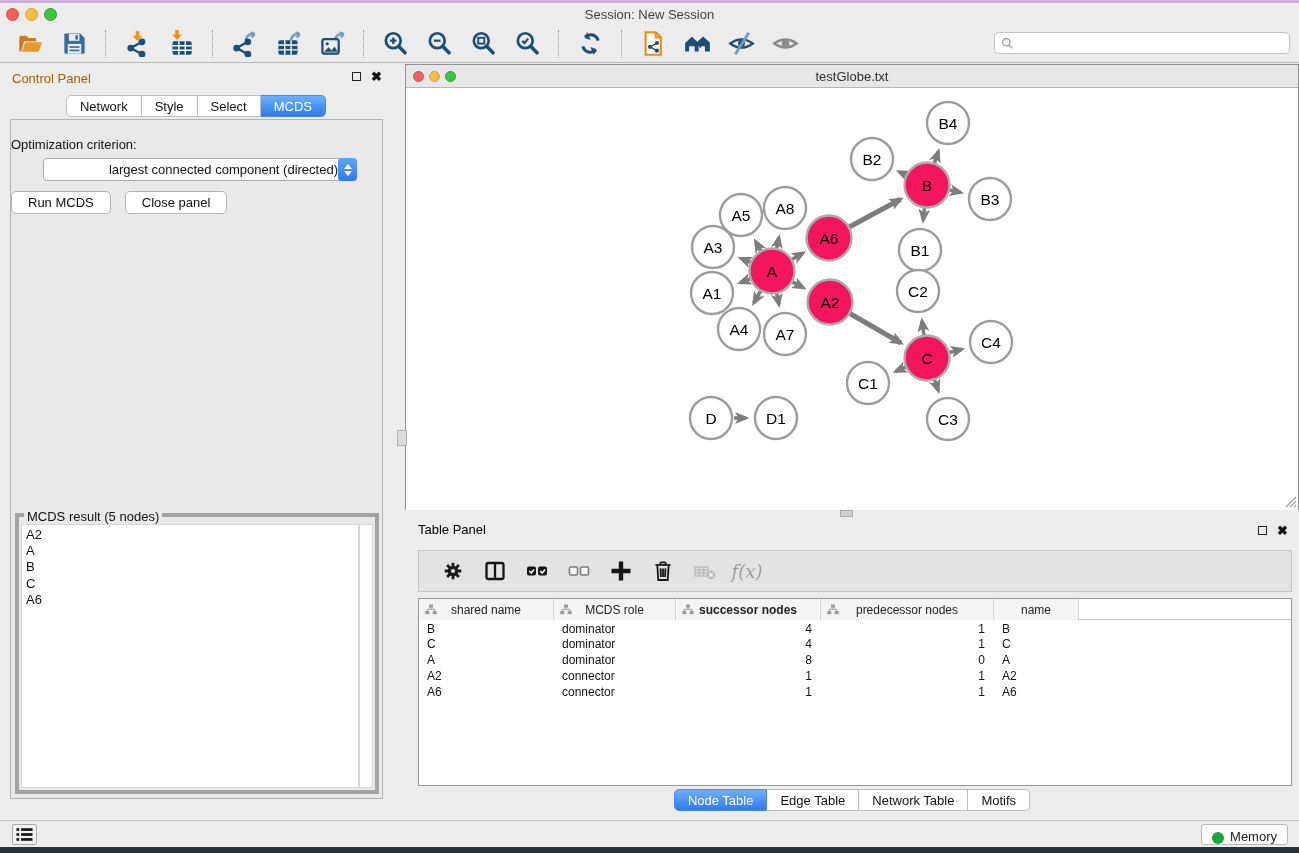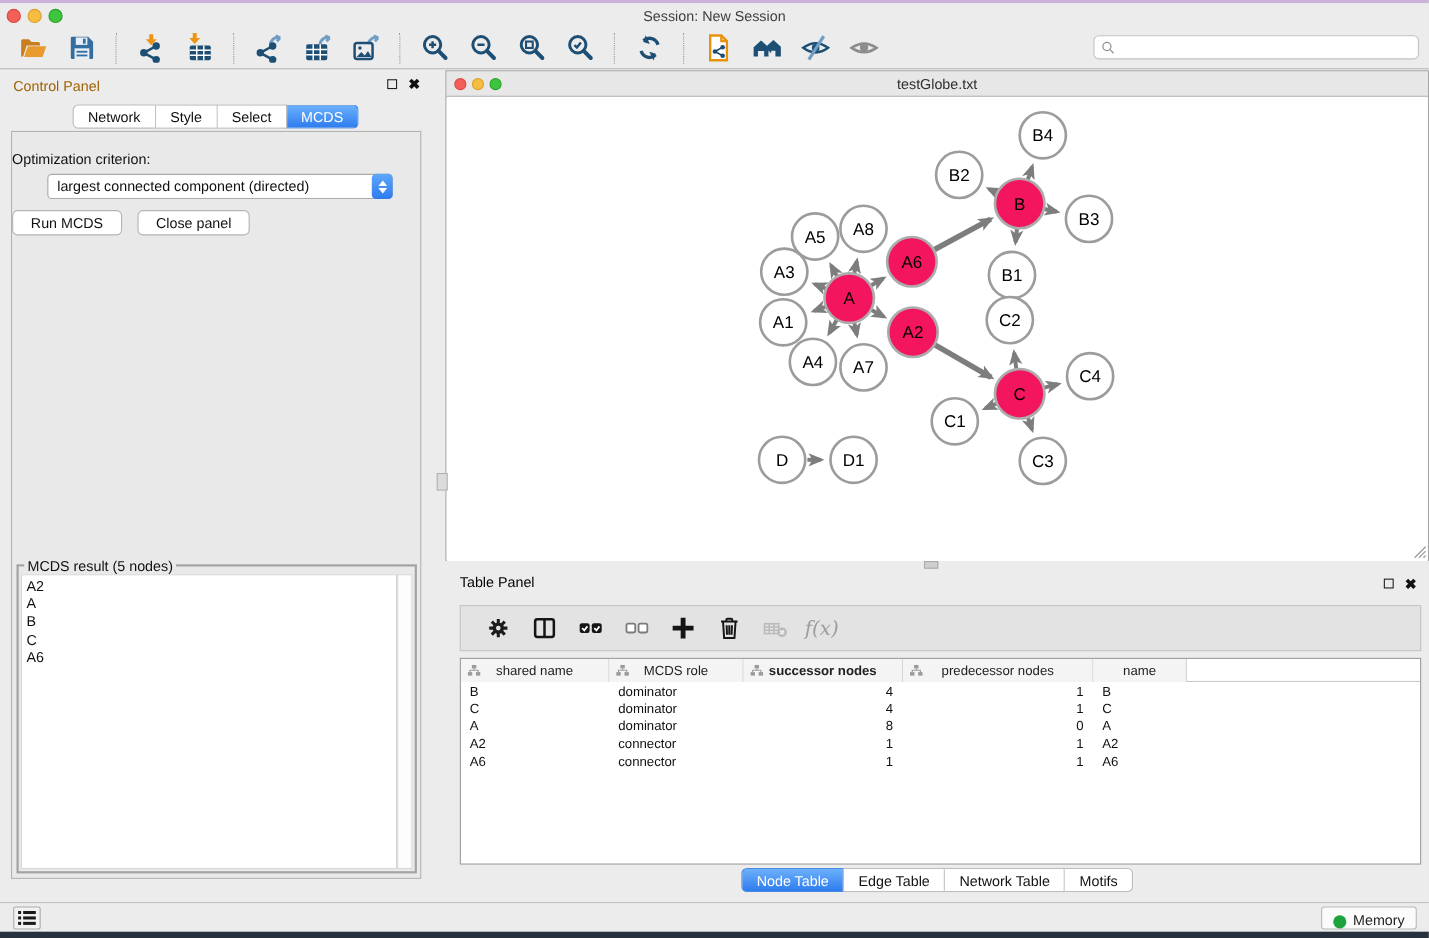--- a/index.html
+++ b/index.html
@@ -35,28 +35,28 @@
   .cp-btns { position:absolute; right:10px; top:8px; }
   .seg { display:flex; justify-content:center; }
   .cp-tabs { position:absolute; left:0; top:31px; width:100%;justify-content:center; }
   .seg-btn { background:#fff; border:1px solid #bdbdbd; border-left:none; font-family:"Liberation Sans",sans-serif; font-size:13px; color:#111; height:22px; padding:0 13px; cursor:default; }
   .seg-btn:first-child { border-left:1px solid #bdbdbd; border-radius:5px 0 0 5px; }
   .seg-btn:last-child { border-radius:0 5px 5px 0; }
   .seg-btn.active { background:linear-gradient(#6cb0fb,#2e7cf0); color:#fff; border-color:#4a8ae0; }
   .cp-body { position:absolute; left:10px; top:55px; width:373px; height:680px; background:#e9e9e9; border:1px solid #b3b3b3; }
   .opt-label { position:absolute; left:0; width:100%; top:17px; color:#111; }
   .criterion { position:absolute; left:32px; top:38px; width:314px; height:23px; background:#fff; border:1px solid #ababab; border-radius:4px; display:flex; align-items:center; }
-  .criterion .val { flex:1; padding-left:8px; color:#111; white-space:nowrap; overflow:hidden; }
+  .criterion .val { flex:1; padding-left:8px; color:#111; white-space:nowrap; overflow:hidden;text-align:right; }
   .criterion .stepper { width:19px; height:23px; margin:-1px -1px -1px 0; border-radius:4px; background:linear-gradient(#5ea7f8,#2d7bf0); display:flex; flex-direction:column; align-items:center; justify-content:center; gap:2px; }
   .criterion .stepper span { width:0; height:0; border-left:4px solid transparent; border-right:4px solid transparent; }
   .criterion .stepper .up { border-bottom:5px solid #fff; }
   .criterion .stepper .dn { border-top:5px solid #fff; }
   .cp-buttons { position:absolute; top:71px; left:0; width:100%; display:flex; justify-content:flex-start; gap:14px; }
   .mac-btn { background:#fff; border:1px solid #b4b4b4; border-radius:5px; height:23px; padding:0 16px; font-family:"Liberation Sans",sans-serif; font-size:13px; color:#111; }
-  .result-box { position:absolute; left:4px; top:393px; width:364px; height:281px; border:2px solid #a3a3a3; }
+  .result-box { position:absolute; left:4px; top:393px; width:364px; height:281px; border:4px solid #a3a3a3; }
   .result-box .legend { position:absolute; top:-8px; left:5px; background:#e9e9e9; padding:0 3px; color:#111; font-size:13px; }
   .result-list { position:absolute; left:2px; top:7px; right:16px; bottom:2px; background:#fff; border:1px solid #d7d7d7; padding:2px 4px; overflow:hidden; }
   .result-list div { line-height:16.2px; color:#111; }
   .result-scroll { position:absolute; top:7px; right:2px; bottom:2px; width:14px; background:#fdfdfd; border:1px solid #d7d7d7; }
 
   
   .net-window { position:absolute; left:405px; top:64px; width:894px; height:446px; background:#fff; border:1px solid #8f8f8f; }
   .net-titlebar { position:absolute; left:0; top:0; width:100%; height:23px; background:#e7e7e7; border-bottom:1px solid #b6b6b6; }
   .net-titlebar .title { position:absolute; left:0; right:0; top:4px; text-align:center; color:#2e2e2e; }
   .net-lights { position:absolute; left:7px; top:6px; display:flex; gap:5px; }

